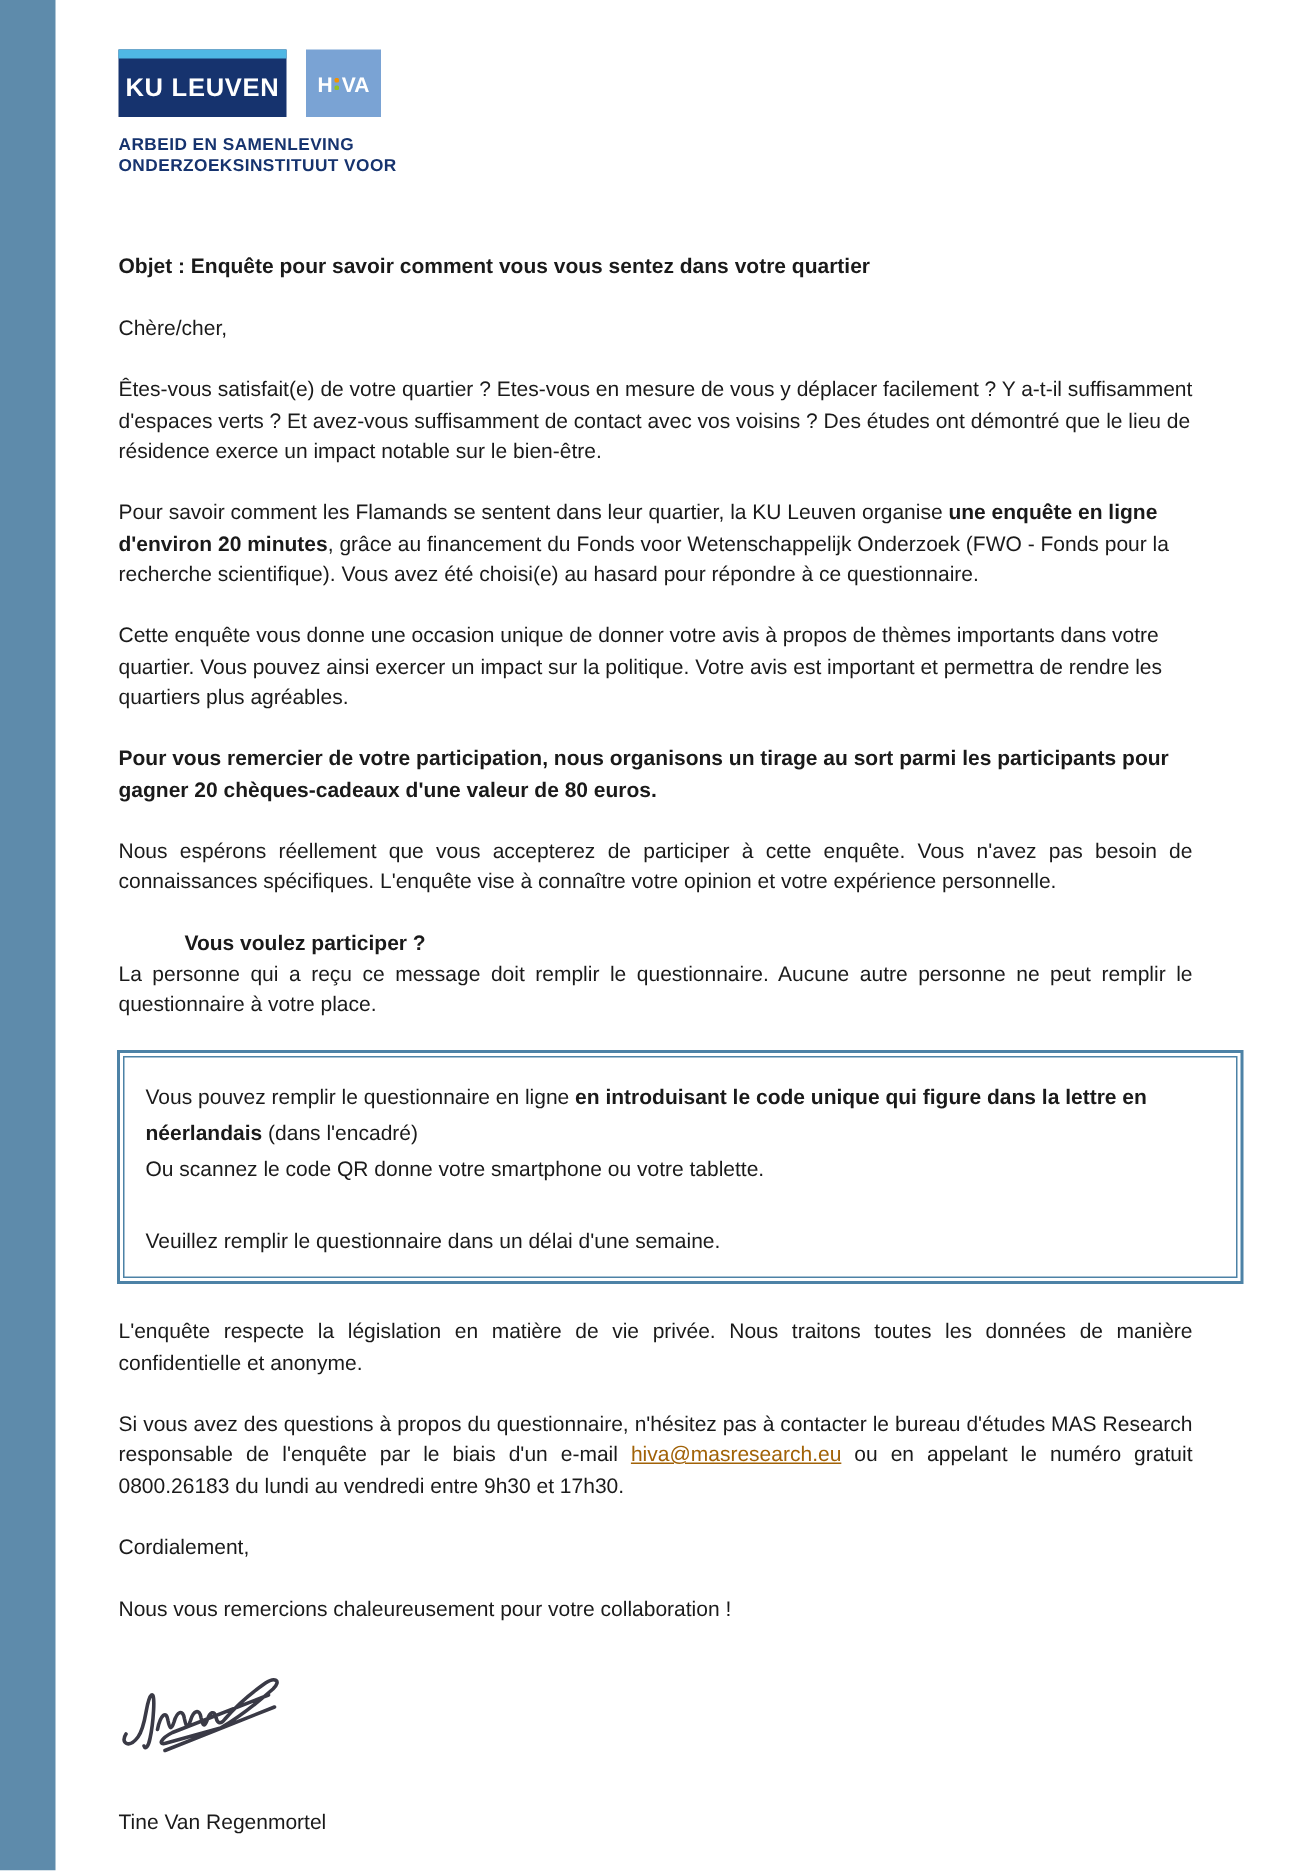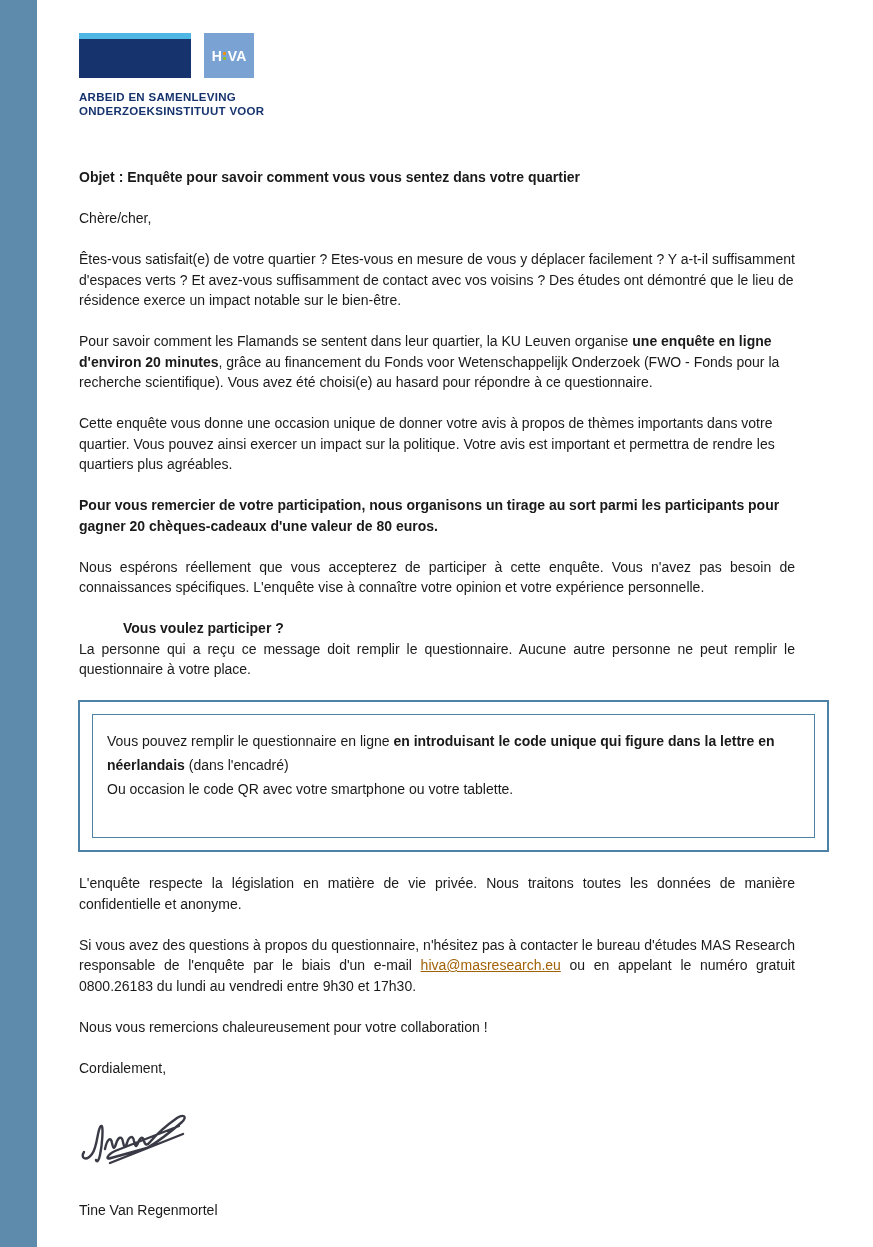--- a/index.html
+++ b/index.html
@@ -43,21 +43,21 @@
 
   
   .letter { margin-top: 49px; font-size: 14px; line-height: 20.5px; }
   .letter p { margin-bottom: 20.5px; }
   .b { font-weight: 700; }
   .justify { text-align: justify; }
   a.email-link { color: #a16207; text-decoration: underline; cursor: pointer; }
 
   
   .callout-outer {
-    border: 2px solid #4D82A6; padding: 12px;
+    border: 2px solid #4D82A6; padding: 2px;
     margin: 0 -34px 21px -1px;
   }
   .callout-inner {
     border: 1px solid #4D82A6; padding: 14px 18px 12px 14px;
     line-height: 24px;
   }
   .callout-inner .gap { height: 24px; }
 
   .sig-block { margin-top: 2px; margin-bottom: 8px; }
   .closing-name { margin-top: 26px; }
@@ -67,20 +67,21 @@
 
 <div class="page">
   <div class="left-bar"></div>
 
   <div class="content">
 
     <div>
       <div class="logo-row">
         <div class="ku-box">
           <div class="ku-strip"></div>
+          <div class="ku-text">KU LEUVEN</div>
         </div>
         <div class="hiva-box">
           <span>H</span>
           <span class="hiva-dots">
             <i class="dot-top"></i>
               <i class="dot-bottom"></i>
           </span>
           <span>VA</span>
         </div>
       </div>
@@ -105,33 +106,34 @@
       <p class="b">Pour vous remercier de votre participation, nous organisons un tirage au sort parmi les participants pour gagner 20 chèques-cadeaux d'une valeur de 80 euros.</p>
 
       <p class="justify">Nous espérons réellement que vous accepterez de participer à cette enquête. Vous n'avez pas besoin de connaissances spécifiques. L'enquête vise à connaître votre opinion et votre expérience personnelle.</p>
 
       <p class="b" style="margin-bottom:0;margin-left:44px;">Vous voulez participer ?</p>
       <p class="justify">La personne qui a reçu ce message doit remplir le questionnaire. Aucune autre personne ne peut remplir le questionnaire à votre place.</p>
 
       <div class="callout-outer">
         <div class="callout-inner">
           <div><span>Vous pouvez remplir le questionnaire en ligne </span><span class="b">en introduisant le code unique qui figure dans la lettre en néerlandais</span><span> (dans l'encadré)</span></div>
-          <div>Ou occasion le code QR avec votre smartphone ou votre tablette.</div>
+          <div>Ou scannez le code QR donne votre smartphone ou votre tablette.</div>
           <div class="gap"></div>
+          <div>Veuillez remplir le questionnaire dans un délai d'une semaine.</div>
         </div>
       </div>
 
       <p class="justify">L'enquête respecte la législation en matière de vie privée. Nous traitons toutes les données de manière confidentielle et anonyme.</p>
 
 
       <p class="justify"><span>Si vous avez des questions à propos du questionnaire, n'hésitez pas à contacter le bureau d'études MAS Research responsable de l'enquête par le biais d'un e-mail </span><a class="email-link">hiva@masresearch.eu</a><span> ou en appelant le numéro gratuit 0800.26183 du lundi au vendredi entre 9h30 et 17h30.</span></p>
 
+      <p>Cordialement,</p>
+
       <p>Nous vous remercions chaleureusement pour votre collaboration !</p>
-
-      <p>Cordialement,</p>
 
       <div class="sig-block">
         <svg width="122" height="70" viewBox="0 0 122 70" aria-hidden="true">
           <path d="M5 53 C1 59 7 63 13 55 C19 47 18 30 22 27 C25 25 23 47 21 56 C20 61 18 64 17 61
                    M26 50 C28 40 32 37 33 44 C34 49 35 51 37 45 C39 38 43 36 44 43 C45 48 46 50 48 44
                    C50 37 54 36 55 42 C56 47 57 49 59 44 C61 38 64 37 65 42 C66 46 68 47 71 43
                    C77 36 88 26 98 19 C104 15 109 17 103 23 C95 30 82 41 68 49 L32 59 C26 61 28 56 36 52 L100 27
                    M31 64 L104 35" stroke="#3A3A46" stroke-width="2.4" fill="none" stroke-linecap="round" stroke-linejoin="round"></path>
         </svg>
       </div>

